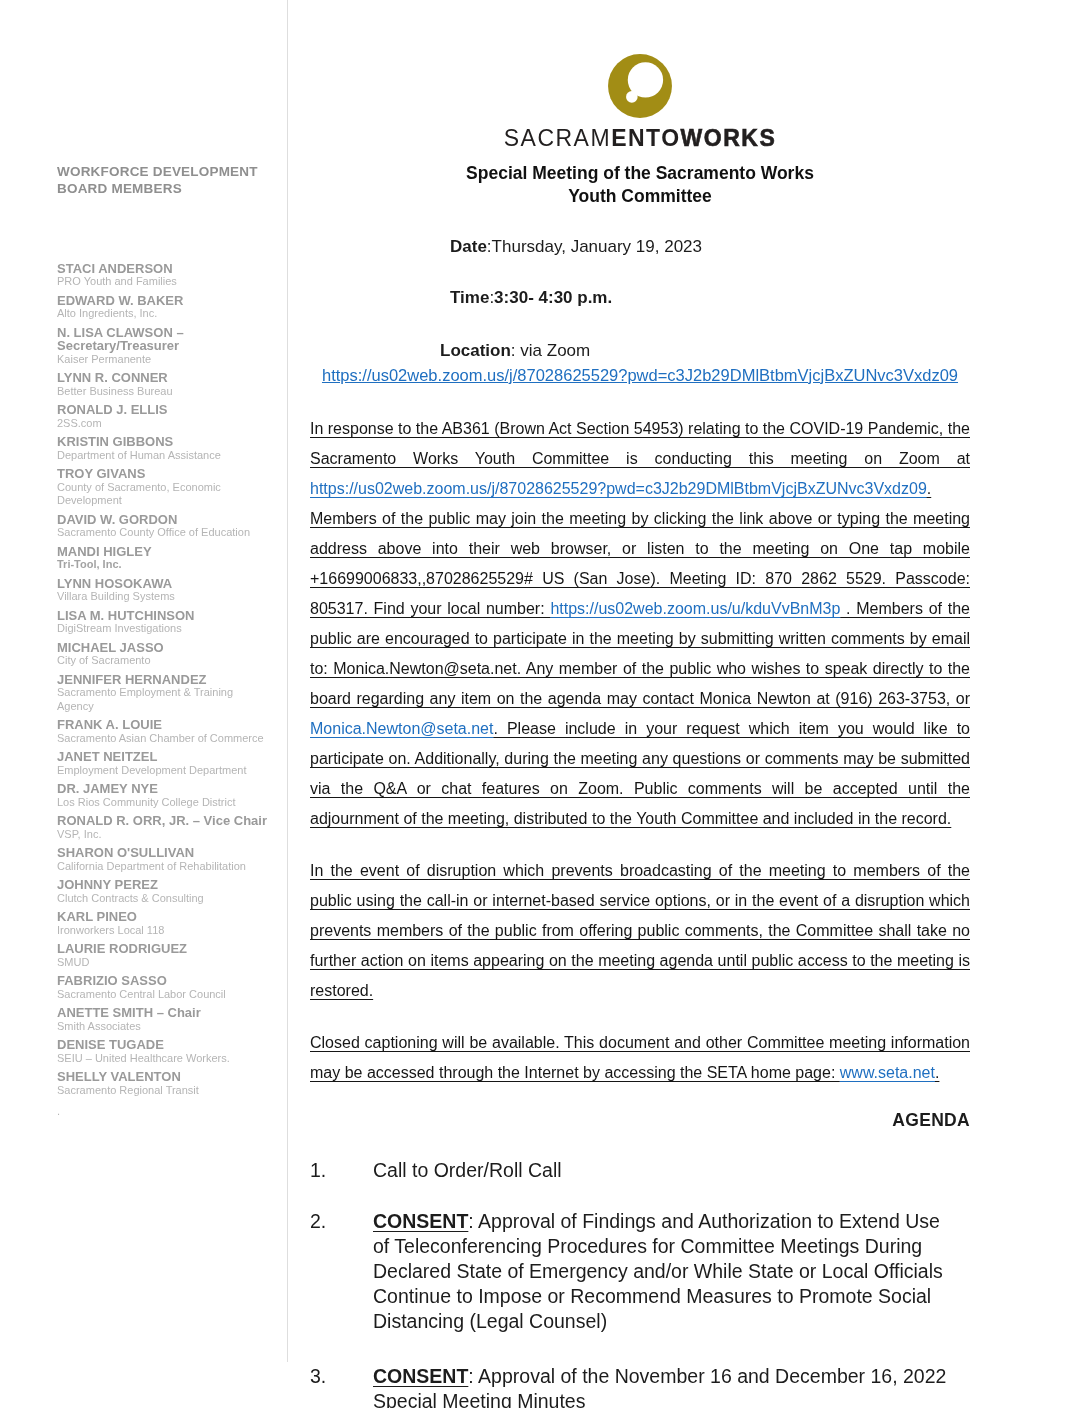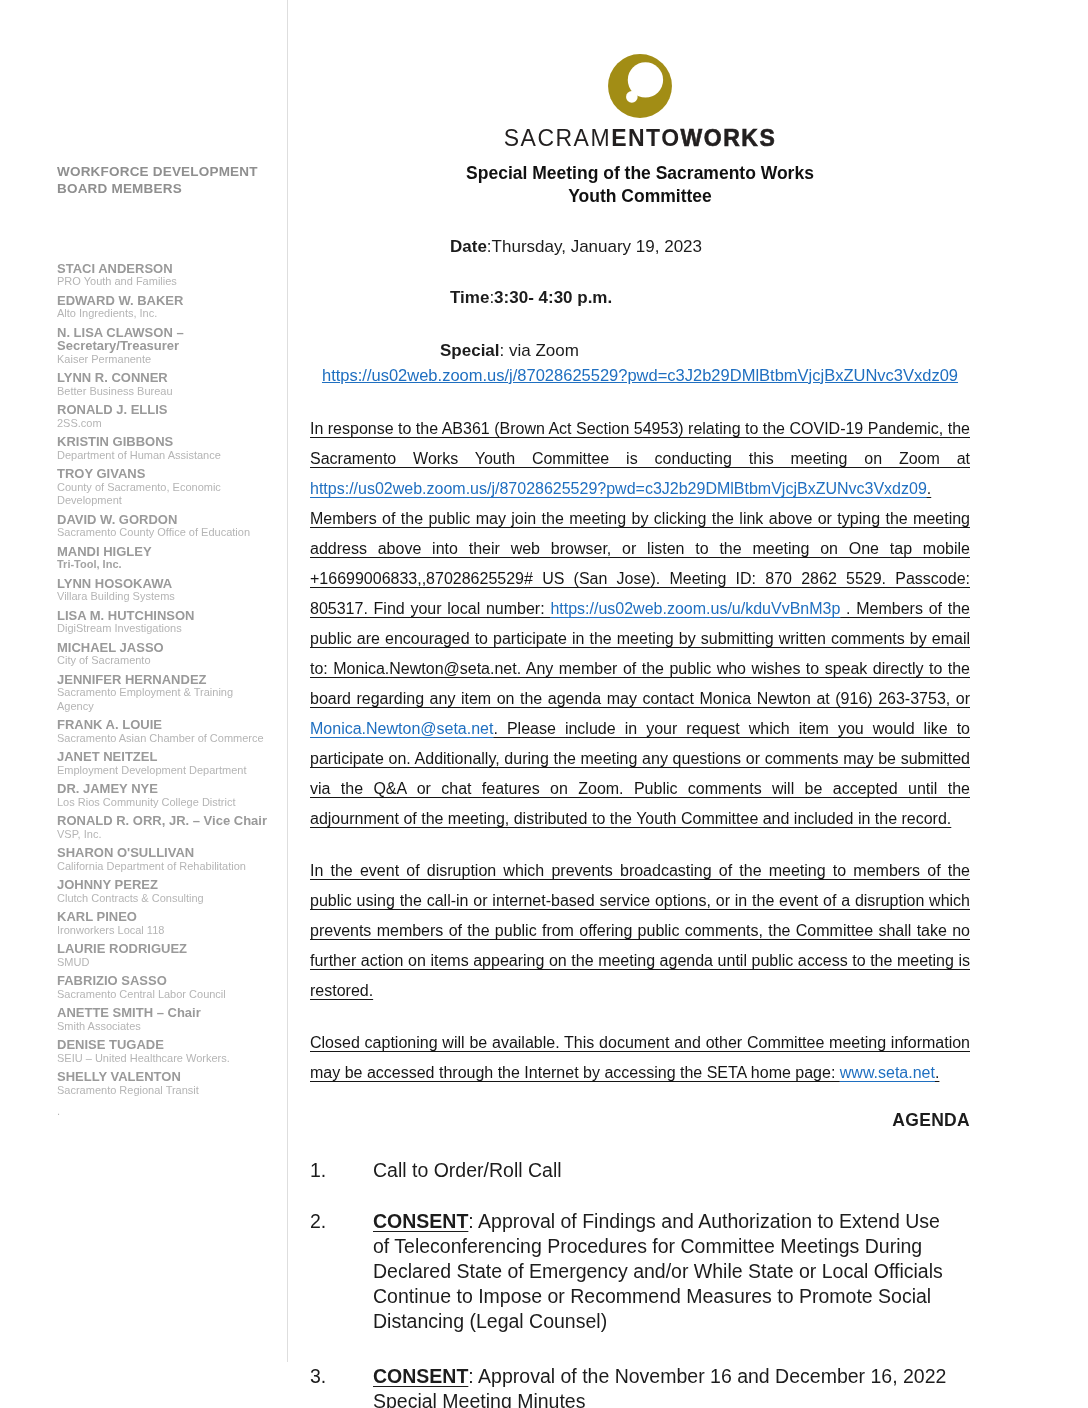--- a/index.html
+++ b/index.html
@@ -242,21 +242,21 @@
 
     <div class="detail-row">
       <span class="dlabel">Date</span><span class="dcolon">:</span><span class="dvalue">Thursday, January 19, 2023</span>
     </div>
 
     <div class="detail-row time">
       <span class="dlabel">Time</span><span class="dcolon">:</span><span class="dvalue bold">3:30- 4:30 p.m.</span>
     </div>
 
     <div class="location-row">
-      <span class="dlabel">Special</span><span>: via Zoom</span>
+      <span class="dlabel">Location</span><span>: via Zoom</span>
     </div>
 
     <div class="link-row">
       <a class="doc-link">https://us02web.zoom.us/j/87028625529?pwd=c3J2b29DMlBtbmVjcjBxZUNvc3Vxdz09</a>
     </div>
 
     <p class="para p1"><span>In response to the AB361 (Brown Act Section 54953) relating to the COVID-19 Pandemic, the Sacramento Works Youth Committee is conducting this meeting on Zoom at </span><a class="doc-link">https://us02web.zoom.us/j/87028625529?pwd=c3J2b29DMlBtbmVjcjBxZUNvc3Vxdz09</a><span>. Members of the public may join the meeting by clicking the link above or typing the meeting address above into their web browser, or listen to the meeting on One tap mobile +16699006833,,87028625529# US (San Jose). Meeting ID: 870 2862 5529. Passcode: 805317. Find your local number: </span><a class="doc-link">https://us02web.zoom.us/u/kduVvBnM3p</a><span> . Members of the public are encouraged to participate in the meeting by submitting written comments by email to: Monica.Newton@seta.net. Any member of the public who wishes to speak directly to the board regarding any item on the agenda may contact Monica Newton at (916) 263-3753, or </span><a class="doc-link">Monica.Newton@seta.net</a><span>. Please include in your request which item you would like to participate on. Additionally, during the meeting any questions or comments may be submitted via the Q&amp;A or chat features on Zoom. Public comments will be accepted until the adjournment of the meeting, distributed to the Youth Committee and included in the record.</span></p>
 
     <p class="para p2">In the event of disruption which prevents broadcasting of the meeting to members of the public using the call-in or internet-based service options, or in the event of a disruption which prevents members of the public from offering public comments, the Committee shall take no further action on items appearing on the meeting agenda until public access to the meeting is restored. </p>
 

